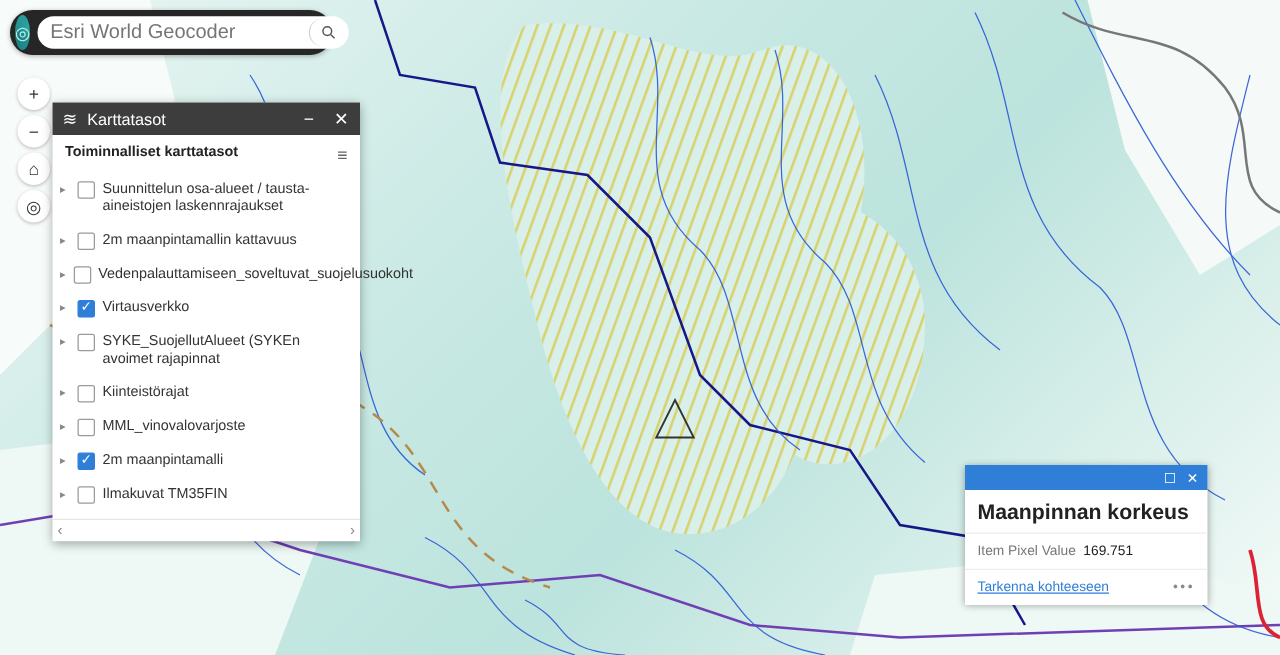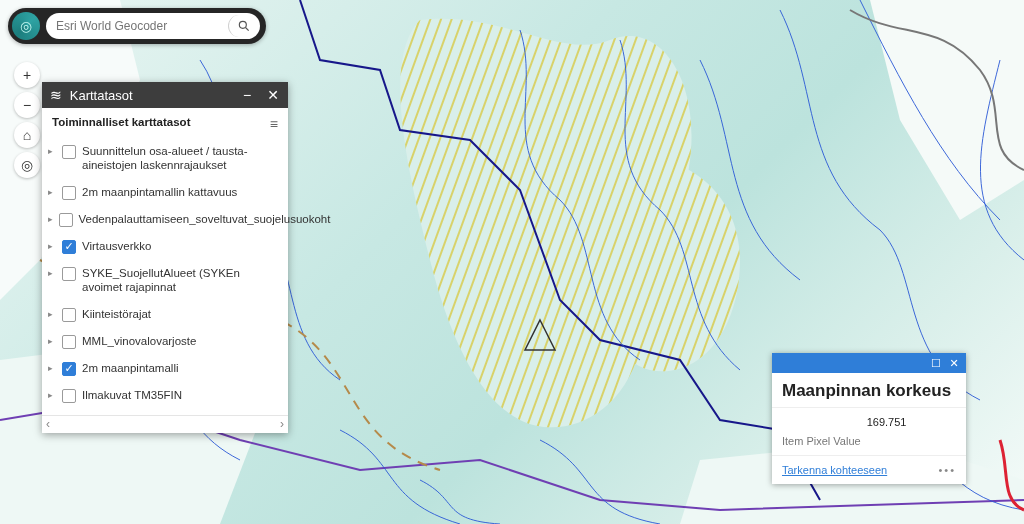--- a/index.html
+++ b/index.html
@@ -24,21 +24,21 @@
     width: 28px; height: 28px; border-radius: 50%;
     background: conic-gradient(from 45deg, #2ea3a3, #1c7e7e, #2ea3a3);
     display: flex; align-items: center; justify-content: center;
     color: #bff5ef; font-size: 14px;
   }
   .top-pill .search-wrap {
     flex: 1; height: 26px; background: #fff; border-radius: 13px;
     display: flex; align-items: center; padding: 0 2px 0 10px;
   }
   .top-pill input {
-    flex: 1; border: none; outline: none; font-size: 12px; color: #777; background: transparent;
+    flex: 1; border: none; outline: none; font-size: 16px; color: #777; background: transparent;
   }
   .top-pill .search-btn {
     width: 30px; height: 22px; border-radius: 11px; background: #fff;
     border-left: 1px solid #d0d0d0;
     display: flex; align-items: center; justify-content: center; cursor: pointer;
   }
   .top-pill .search-btn svg { width: 14px; height: 14px; stroke: #555; }
 
   
   .tool-stack { position: absolute; top: 62px; left: 14px; display: flex; flex-direction: column; gap: 4px; }
@@ -102,21 +102,21 @@
   }
   .popup-header .pbtn {
     width: 16px; height: 14px; color: #fff; font-size: 11px;
     display: flex; align-items: center; justify-content: center; cursor: pointer;
   }
   .popup-title {
     padding: 8px 10px 6px 10px; font-size: 17px; font-weight: 600; color: #222;
     border-bottom: 1px solid #eee;
   }
   .popup-body { padding: 8px 10px; display: flex; gap: 6px; }
-  .popup-body .k { color: #777; margin-top: 19px; }
+  .popup-body .k { color: #777; }
   .popup-body .v { color: #222; }
   .popup-footer {
     border-top: 1px solid #eee;
     padding: 8px 10px; display: flex; justify-content: space-between;
   }
   .popup-footer .link { color: #2f7ed8; text-decoration: underline; cursor: pointer; }
   .popup-footer .more { color: #888; letter-spacing: 2px; cursor: pointer; }
 </style>
 </head>
 <body>

